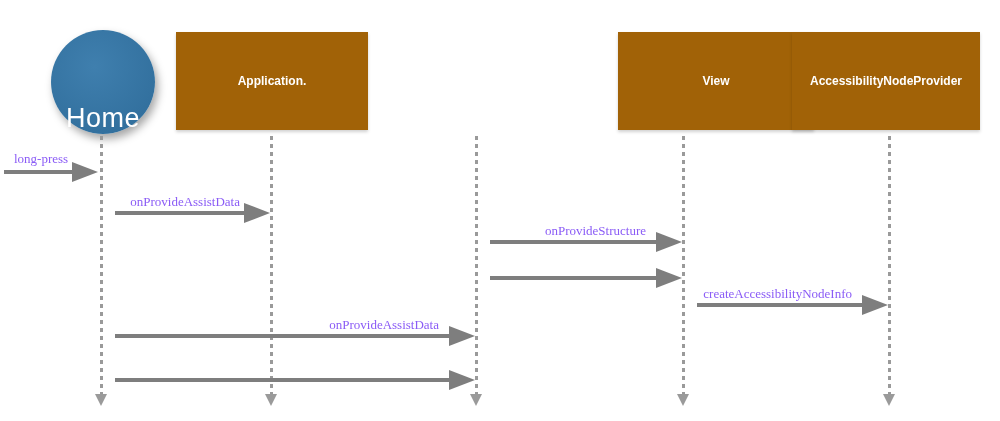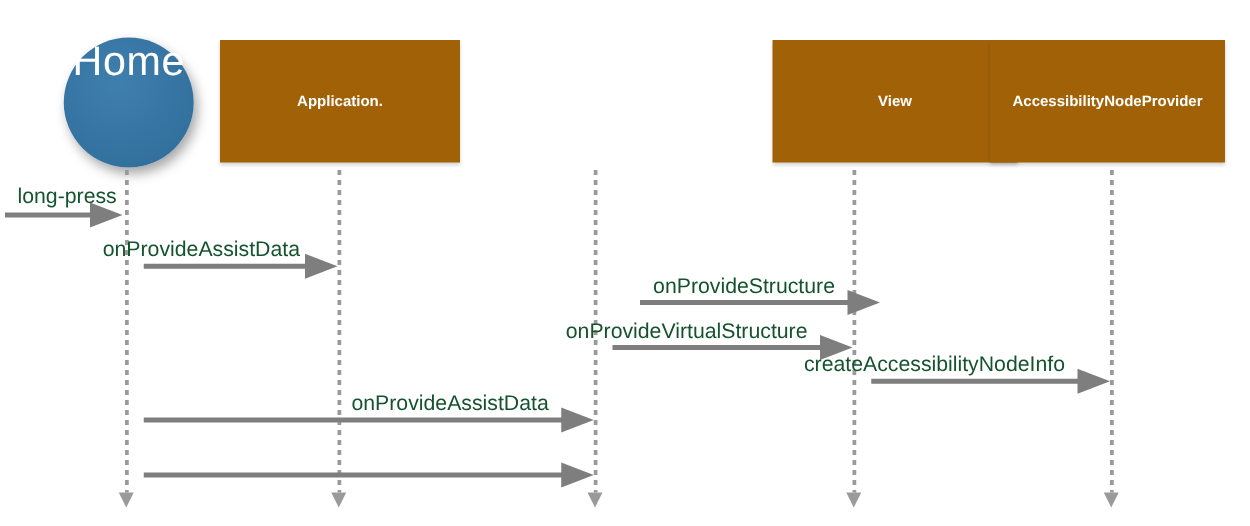--- a/index.html
+++ b/index.html
@@ -5,22 +5,22 @@
   html,body{margin:0;padding:0;background:#ffffff;}
   .canvas{
     position:relative;width:1000px;height:421px;background:#ffffff;overflow:hidden;
     font-family:"Liberation Sans",sans-serif;
   }
   
   .home-circle{
     position:absolute;left:51px;top:30px;width:104px;height:104px;border-radius:50%;
     background:radial-gradient(circle at 42% 35%, #3f7fae 0%, #33719f 70%, #2f6a96 100%);
     box-shadow:3px 5px 9px rgba(0,0,0,0.35);
-    display:flex;align-items:flex-start;justify-content:center;
-    color:#ffffff;font-size:33px;font-weight:300;letter-spacing:0.5px;
+    display:flex;align-items:flex-end;justify-content:center;
+    color:#ffffff;font-size:27px;font-weight:300;letter-spacing:0.5px;
   }
   
   .actor-box{
     position:absolute;top:32px;height:98px;background:#a16207;
     display:flex;flex-direction:column;align-items:center;justify-content:center;
     color:#ffffff;text-align:center;box-shadow:0 2px 3px rgba(0,0,0,0.18);
   }
   .box-app{left:176px;width:192px;}
   .box-activity{left:381px;width:192px;}
   .box-view{left:586px;width:196px;margin-left:32px;}
@@ -41,27 +41,27 @@
   .ll-view{left:682px;} .ll-anp{left:888px;}
   
   .msg{position:absolute;height:20px;}
   .msg .line{position:absolute;left:0;right:24px;top:8px;height:4px;background:#7e7e7e;}
   .msg .head{
     position:absolute;right:0;top:0;width:0;height:0;
     border-left:26px solid #7e7e7e;border-top:10px solid transparent;border-bottom:10px solid transparent;
   }
   .msg .label{
     position:absolute;right:36px;bottom:13px;white-space:nowrap;
-    font-size:17px;color:#14532d;
+    font-size:13px;color:#8b5cf6;font-family:Liberation Serif, serif;
   }
   .m1{left:4px;top:162px;width:94px;}
   .m1 .label{left:10px;right:auto;bottom:15px;}
   .m2{left:115px;top:203px;width:155px;}
   .m2 .label{right:30px;}
-  .m3{left:512px;top:232px;width:192px;}
+  .m3{left:490px;top:232px;width:192px;}
   .m4{left:490px;top:268px;width:192px;}
   .m5{left:697px;top:295px;width:191px;}
   .m6{left:115px;top:326px;width:360px;}
   .m7{left:115px;top:370px;width:360px;}
 </style>
 </head>
 <body>
 
 <div class="canvas">
 
@@ -97,21 +97,20 @@
     <div class="head"></div>
   </div>
 
   <div class="msg m3">
     <span class="label">onProvideStructure</span>
     <div class="line"></div>
     <div class="head"></div>
   </div>
 
   <div class="msg m4">
-    <span class="label">onProvideVirtualStructure</span>
     <div class="line"></div>
     <div class="head"></div>
   </div>
 
   <div class="msg m5">
     <span class="label">createAccessibilityNodeInfo</span>
     <div class="line"></div>
     <div class="head"></div>
   </div>
 

